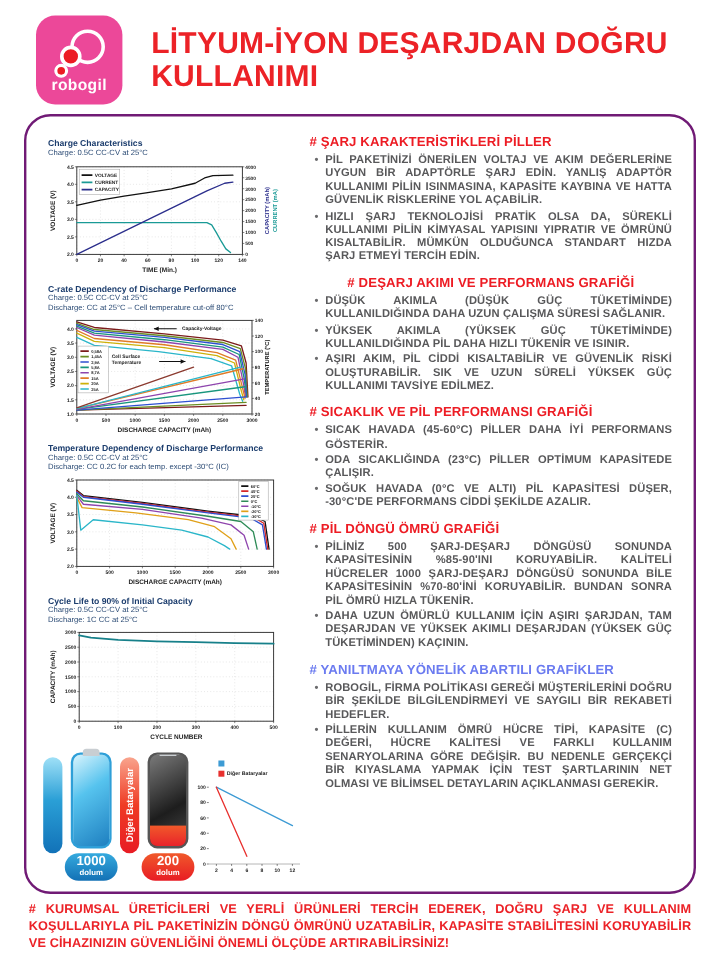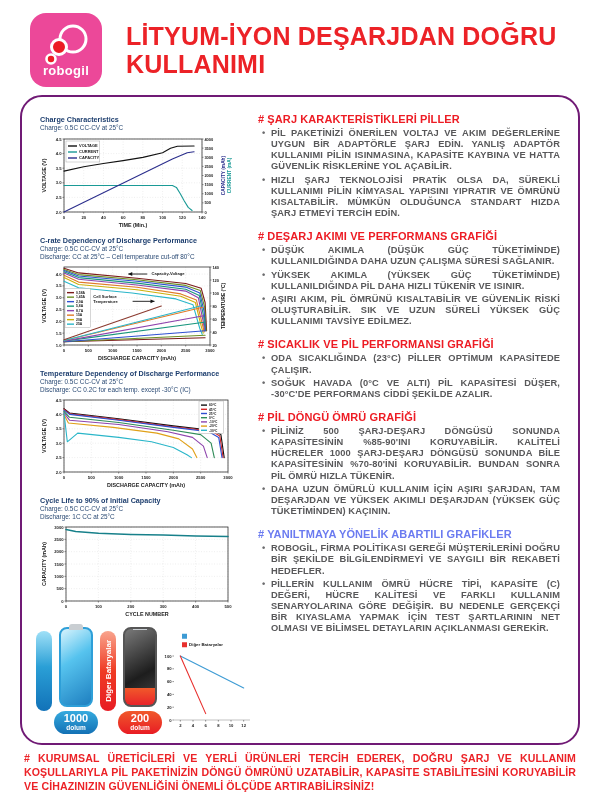--- a/index.html
+++ b/index.html
@@ -455,30 +455,31 @@
 
     <div class="right-col" id="sections-container">
         <div class="section">
           <div class="sec-h" style="color: rgb(237, 28, 36);">#  ŞARJ KARAKTERİSTİKLERİ PİLLER</div>
           <ul class="sec-ul">
             <li class="sec-li">PİL PAKETİNİZİ ÖNERİLEN VOLTAJ VE AKIM DEĞERLERİNE UYGUN BİR ADAPTÖRLE ŞARJ EDİN. YANLIŞ ADAPTÖR KULLANIMI PİLİN ISINMASINA, KAPASİTE KAYBINA VE HATTA GÜVENLİK RİSKLERİNE YOL AÇABİLİR.</li>
             <li class="sec-li">HIZLI ŞARJ TEKNOLOJİSİ PRATİK OLSA DA, SÜREKLİ KULLANIMI PİLİN KİMYASAL YAPISINI YIPRATIR VE ÖMRÜNÜ KISALTABİLİR. MÜMKÜN OLDUĞUNCA STANDART HIZDA ŞARJ ETMEYİ TERCİH EDİN.</li>
           </ul>
         </div>
         <div class="section">
-          <div class="sec-h" style="color: rgb(237, 28, 36);">#  DEŞARJ AKIMI VE PERFORMANS GRAFİĞİ</div>
+          <div class="sec-h" style="color: rgb(237, 28, 36); text-align: center;">#  DEŞARJ AKIMI VE PERFORMANS GRAFİĞİ</div>
           <ul class="sec-ul">
             <li class="sec-li">DÜŞÜK AKIMLA (DÜŞÜK GÜÇ TÜKETİMİNDE) KULLANILDIĞINDA DAHA UZUN ÇALIŞMA SÜRESİ SAĞLANIR.</li>
             <li class="sec-li">YÜKSEK AKIMLA (YÜKSEK GÜÇ TÜKETİMİNDE) KULLANILDIĞINDA PİL DAHA HIZLI TÜKENİR VE ISINIR.</li>
-            <li class="sec-li">AŞIRI AKIM, PİL ÖMRÜNÜ KISALTABİLİR VE GÜVENLİK RİSKİ OLUŞTURABİLİR. SIK VE UZUN SÜRELİ YÜKSEK GÜÇ KULLANIMI TAVSİYE EDİLMEZ.</li>
+            <li class="sec-li">AŞIRI AKIM, PİL CİDDİ KISALTABİLİR VE GÜVENLİK RİSKİ OLUŞTURABİLİR. SIK VE UZUN SÜRELİ YÜKSEK GÜÇ KULLANIMI TAVSİYE EDİLMEZ.</li>
           </ul>
         </div>
         <div class="section">
           <div class="sec-h" style="color: rgb(237, 28, 36);">#  SICAKLIK VE PİL PERFORMANSI GRAFİĞİ</div>
           <ul class="sec-ul">
+            <li class="sec-li">SICAK HAVADA (45-60°C) PİLLER DAHA İYİ PERFORMANS GÖSTERİR.</li>
             <li class="sec-li">ODA SICAKLIĞINDA (23°C) PİLLER OPTİMUM KAPASİTEDE ÇALIŞIR.</li>
             <li class="sec-li">SOĞUK HAVADA (0°C VE ALTI) PİL KAPASİTESİ DÜŞER, -30°C'DE PERFORMANS CİDDİ ŞEKİLDE AZALIR.</li>
           </ul>
         </div>
         <div class="section">
           <div class="sec-h" style="color: rgb(237, 28, 36);">#  PİL DÖNGÜ ÖMRÜ GRAFİĞİ</div>
           <ul class="sec-ul">
             <li class="sec-li">PİLİNİZ 500 ŞARJ-DEŞARJ DÖNGÜSÜ SONUNDA KAPASİTESİNİN %85-90'INI KORUYABİLİR. KALİTELİ HÜCRELER 1000 ŞARJ-DEŞARJ DÖNGÜSÜ SONUNDA BİLE KAPASİTESİNİN %70-80'İNİ KORUYABİLİR. BUNDAN SONRA PİL ÖMRÜ HIZLA TÜKENİR.</li>
             <li class="sec-li">DAHA UZUN ÖMÜRLÜ KULLANIM İÇİN AŞIRI ŞARJDAN, TAM DEŞARJDAN VE YÜKSEK AKIMLI DEŞARJDAN (YÜKSEK GÜÇ TÜKETİMİNDEN) KAÇININ.</li>
           </ul>

